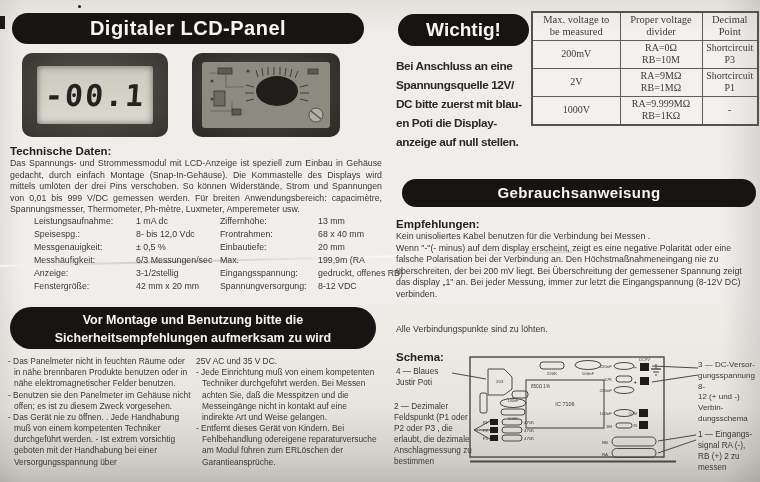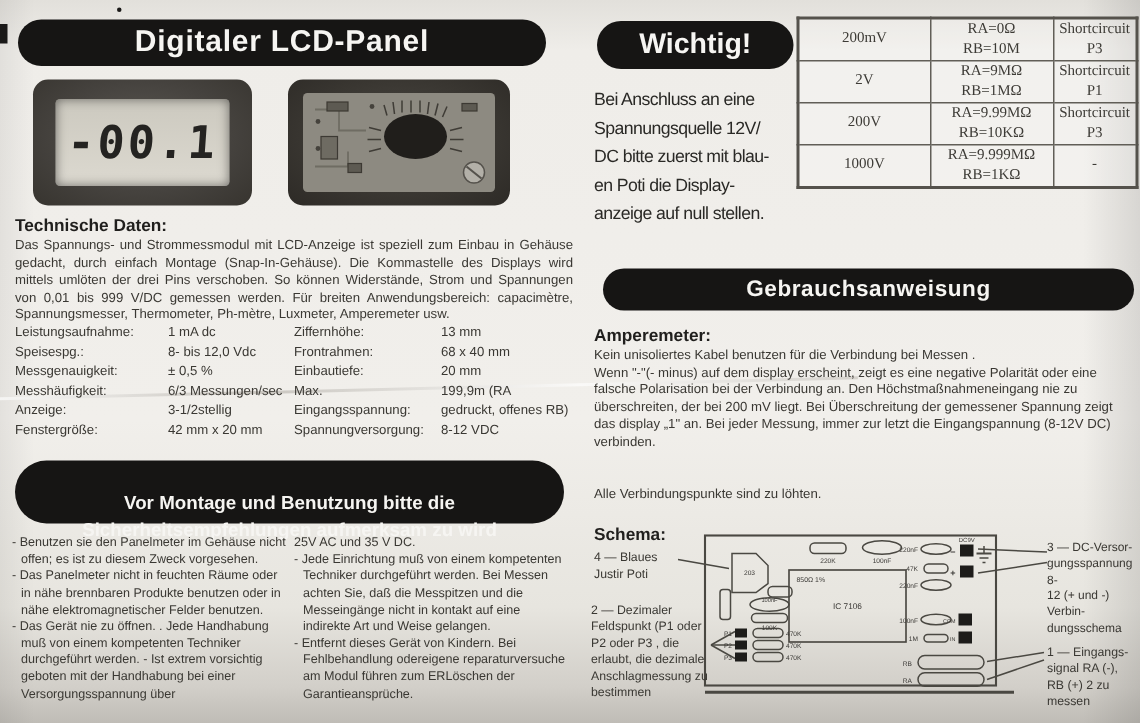--- a/index.html
+++ b/index.html
@@ -7,48 +7,48 @@
   .page {
     position:relative; width:760px; height:482px; overflow:hidden;
     color:#35332f;
     background:
       linear-gradient(90deg, rgba(0,0,0,0.06), rgba(0,0,0,0) 3%, rgba(0,0,0,0) 95%, rgba(0,0,0,0.10)),
       linear-gradient(180deg, #e2e0db 0%, #efede9 7%, #f1efeb 58%, #e7e5df 84%, #d2cfc9 95%, #bfbcb6 100%);
   }
   .pill { position:absolute; background:#161514; color:#f6f5f2; text-align:center; font-weight:bold; }
   .pill-title { left:12px; top:13px; width:352px; height:31px; line-height:31px; font-size:20px; letter-spacing:.5px; border-radius:18px; }
   .pill-wichtig { left:398px; top:14px; width:131px; height:32px; line-height:32px; font-size:19px; border-radius:17px; }
-  .pill-safety { left:10px; top:307px; width:366px; height:42px; border-radius:21px; font-size:12.5px; line-height:1.4; padding-top:20px; }
+  .pill-safety { left:10px; top:307px; width:366px; height:42px; border-radius:21px; font-size:12.5px; line-height:1.4; padding-top:5px; }
   .pill-gebrauch { left:402px; top:179px; width:354px; height:28px; line-height:28px; font-size:15px; border-radius:14px; letter-spacing:.4px; }
 
   .photo { position:absolute; border-radius:10px; }
   .lcd-photo { left:22px; top:53px; width:146px; height:84px; background:radial-gradient(ellipse at 50% 45%, #5a5752 0%, #46433f 55%, #37342f 100%); }
   .lcd-screen { position:absolute; left:15px; right:15px; top:13px; bottom:13px; background:linear-gradient(180deg,#ccc9bf,#dcd9d0); border-radius:3px;
     box-shadow:inset 0 0 7px rgba(0,0,0,.5); display:flex; align-items:center; justify-content:center; }
   .lcd-digits { font-family:"DejaVu Sans Mono", monospace; font-weight:bold; font-size:30px; letter-spacing:2px; color:#242321; transform:skewX(-4deg); }
   .pcb-photo { left:192px; top:53px; width:148px; height:84px; background:radial-gradient(ellipse at 50% 45%, #4a4742 0%, #393631 60%, #2d2a26 100%); }
 
   .h-bold { position:absolute; font-weight:bold; font-size:11.5px; color:#201f1d; }
   .para { position:absolute; font-size:8.8px; line-height:1.32; color:#3a3833; }
   .pre { white-space:pre-line; }
 
-  .specs { position:absolute; top:215px; font-size:8.8px; line-height:13px; color:#3a3833; }
+  .specs { position:absolute; top:215px; font-size:8.8px; line-height:13px; color:#3a3833;margin-left:24px; }
   .specs-left { left:10px; width:182px; }
   .specs-right { left:196px; width:186px; }
   .spec-row { display:flex; }
   .specs-left .spec-label { width:102px; flex:none; }
   .specs-right .spec-label { width:98px; flex:none; }
   .spec-value { flex:1; }
 
   .bullets { position:absolute; top:356px; width:184px; font-size:8.4px; line-height:1.33; color:#3a3833; }
   .bullets-col1 { left:8px; }
   .bullets-col2 { left:196px; }
   .bullet { padding-left:6px; text-indent:-6px; }
 
-  .wichtig-body { position:absolute; left:396px; top:57px; width:138px; font-size:11.8px; font-weight:normal; letter-spacing:-0.4px; line-height:1.6; color:#2a2926; }
+  .wichtig-body { position:absolute; left:396px; top:57px; width:138px; font-size:11.8px; font-weight:bold; letter-spacing:-0.4px; line-height:1.6; color:#2a2926; }
 
   .vtable { position:absolute; left:531px; top:11px; width:226px; border-collapse:collapse; font-family:"Liberation Serif", serif; color:#3d3b36;
     border:2px solid #55524c; background:rgba(255,255,255,0.22); table-layout:fixed; }
   .vtable th, .vtable td { border:1px solid #615e57; text-align:center; white-space:pre-line; padding:1px 1px; }
   .vtable th { font-weight:normal; font-size:10.5px; line-height:1.18; }
   .vtable td { font-size:10px; line-height:1.25; }
 
   .callout { position:absolute; font-size:8.2px; line-height:1.35; color:#3a3833; white-space:pre-line; }
   .schema-svg { position:absolute; left:392px; top:353px; }
 
@@ -162,22 +162,22 @@
         <span class="spec-value">8-12 VDC</span>
       </div>
   </div>
 
   <div class="pill pill-safety">
     <div>Vor  Montage und Benutzung bitte die</div>
     <div>Sicherheitsempfehlungen aufmerksam zu wird</div>
   </div>
 
   <div class="bullets bullets-col1">
+    <div class="bullet">- Das Panelmeter nicht in feuchten Räume oder in nähe brennbaren Produkte benutzen oder in nähe elektromagnetischer Felder  benutzen.</div>
     <div class="bullet">- Benutzen sie den Panelmeter im Gehäuse nicht offen;  es ist zu diesem Zweck vorgesehen.</div>
-    <div class="bullet">- Das Panelmeter nicht in feuchten Räume oder in nähe brennbaren Produkte benutzen oder in nähe elektromagnetischer Felder  benutzen.</div>
     <div class="bullet">- Das Gerät nie zu öffnen. .  Jede Handhabung muß von einem kompetenten Techniker durchgeführt werden.  - Ist extrem vorsichtig geboten mit der Handhabung bei einer Versorgungsspannung über</div>
   </div>
   <div class="bullets bullets-col2">
     <div class="bullet">25V AC und 35 V DC.</div>
     <div class="bullet">- Jede Einrichtung muß von einem kompetenten Techniker durchgeführt werden. Bei Messen achten Sie, daß die Messpitzen und die Messeingänge nicht in kontakt auf eine indirekte Art und Weise gelangen.</div>
     <div class="bullet">- Entfernt dieses Gerät von Kindern. Bei Fehlbehandlung odereigene reparaturversuche am Modul führen zum ERLöschen der Garantieansprüche.</div>
   </div>
 
   <div class="pill pill-wichtig">Wichtig!</div>
   <div class="wichtig-body pre">Bei Anschluss an eine
@@ -186,53 +186,54 @@
 en Poti die Display-
 anzeige auf null stellen.</div>
 
   <table class="vtable">
     <colgroup>
         <col style="width:88px">
         <col style="width:82px">
         <col style="width:56px">
       </colgroup>
     <tbody>
+        <tr>
+      <th>Max. voltage to
+be measured</th>
+      <th>Proper voltage
+divider</th>
+      <th>Decimal
+Point</th>
+    </tr>
     <tr>
       <td>200mV</td>
       <td>RA=0Ω
 RB=10M</td>
       <td>Shortcircuit
 P3</td>
     </tr>
     <tr>
       <td>2V</td>
       <td>RA=9MΩ
 RB=1MΩ</td>
       <td>Shortcircuit
 P1</td>
     </tr>
     <tr>
-      <td>200V</td>
-      <td>RA=9.99MΩ
-RB=10KΩ</td>
-      <td>Shortcircuit
-P3</td>
-    </tr>
-    <tr>
       <td>1000V</td>
       <td>RA=9.999MΩ
 RB=1KΩ</td>
       <td>-</td>
     </tr>
   </tbody>
     </table>
 
   <div class="pill pill-gebrauch">Gebrauchsanweisung</div>
 
-  <div class="h-bold" style="left:396px; top:218px;">Amperemeter:</div>
+  <div class="h-bold" style="left:396px; top:218px;">Empfehlungen:</div>
   <div class="para pre" style="left:396px; top:231px; width:362px;">Kein unisoliertes Kabel benutzen für die Verbindung bei Messen .
 Wenn  "-"(- minus) auf dem display erscheint, zeigt es eine negative Polarität oder eine falsche Polarisation bei der Verbindung an.  Den Höchstmaßnahmeneingang nie zu überschreiten, der  bei 200 mV liegt. Bei Überschreitung der  gemessener Spannung zeigt das display  „1" an.  Bei jeder Messung, immer zur letzt die Eingangspannung (8-12V DC) verbinden.</div>
 
   <div class="h-bold" style="left:396px; top:311px;margin-top:40px;">Schema:</div>
   <div class="para" style="left:396px; top:324px; width:300px;">Alle Verbindungspunkte sind zu löhten.</div>
 
   <svg class="schema-svg" width="368" height="129" viewBox="0 0 368 129">
     <g stroke="#4a4842" fill="none" stroke-width="1">
       <rect x="78" y="4" width="194" height="100" stroke-width="1.4"></rect>
       <line x1="78" y1="108.5" x2="284" y2="108.5" stroke-width="2"></line>

